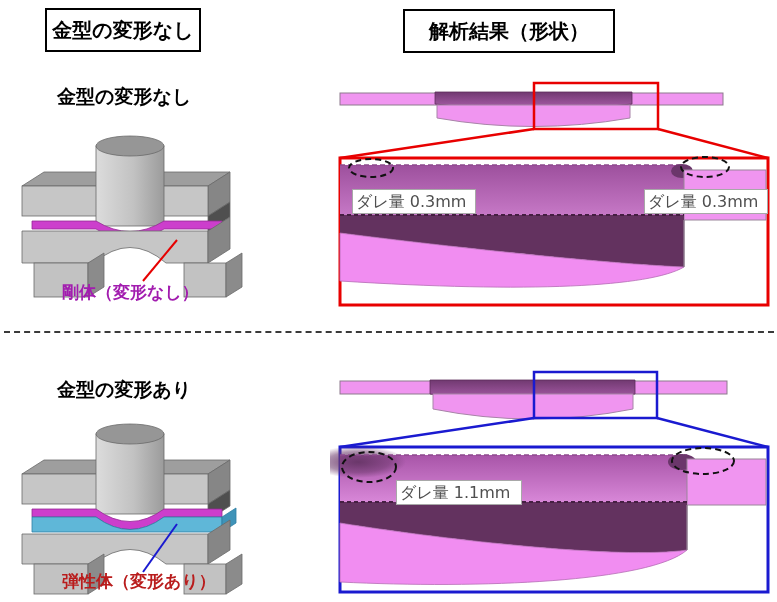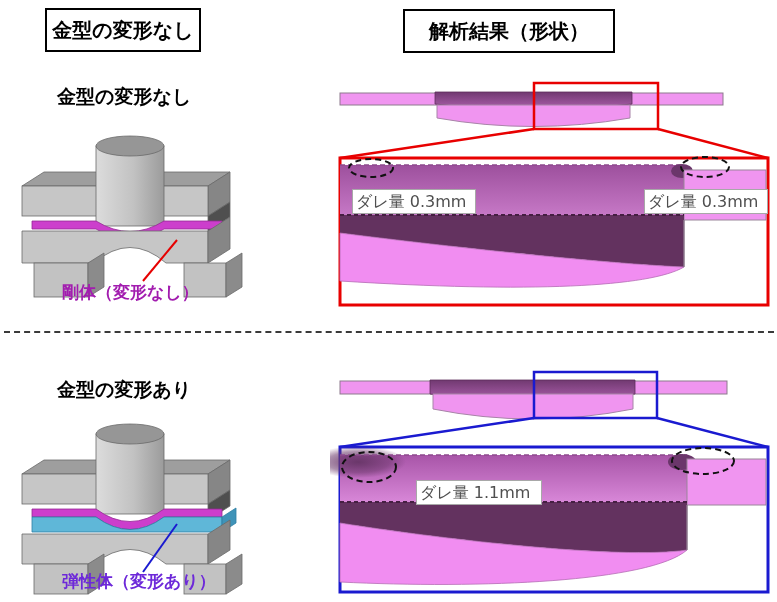--- a/index.html
+++ b/index.html
@@ -8,26 +8,26 @@
   .title-box{position:absolute;border:2px solid #000;background:#fff;display:flex;
         align-items:center;justify-content:center;font-weight:bold;font-size:20px;color:#000;
         white-space:nowrap;}
   .pattern-box{left:45px;top:8px;width:152px;height:40px;}
   .result-box{left:403px;top:9px;width:208px;height:40px;}
   .section-heading{position:absolute;font-weight:bold;font-size:19px;color:#000;white-space:nowrap;}
   .heading-1{left:57px;top:84px;}
   .heading-2{left:57px;top:377px;}
   .mold-label{position:absolute;font-weight:bold;font-size:17px;white-space:nowrap;}
   .mold-label-red{left:62px;top:281px;color:#a21caf;}
-  .mold-label-blue{left:62px;top:570px;color:#6d28d9;}
+  .mold-label-blue{left:62px;top:570px;color:#b91c1c;}
   .sag-label{position:absolute;background:#fff;border:1px solid #a8a8a8;color:#4f4f4f;
         font-size:16px;line-height:23px;text-align:left;white-space:nowrap;padding:0 3px;}
   .sag-1l{left:352px;top:189px;width:116px;}
   .sag-1r{left:644px;top:189px;width:116px;}
-  .sag-2l{left:416px;top:480px;width:118px;}
+  .sag-2l{left:396px;top:480px;width:118px;}
   .sag-2r{left:637px;top:481px;width:124px;}
   .divider{position:absolute;left:4px;top:331px;width:770px;height:0;
         border-top:2px dashed #3a3a3a;}
   .abs{position:absolute;}
 </style>
 </head>
 <body>
 
 <div class="page">
 

